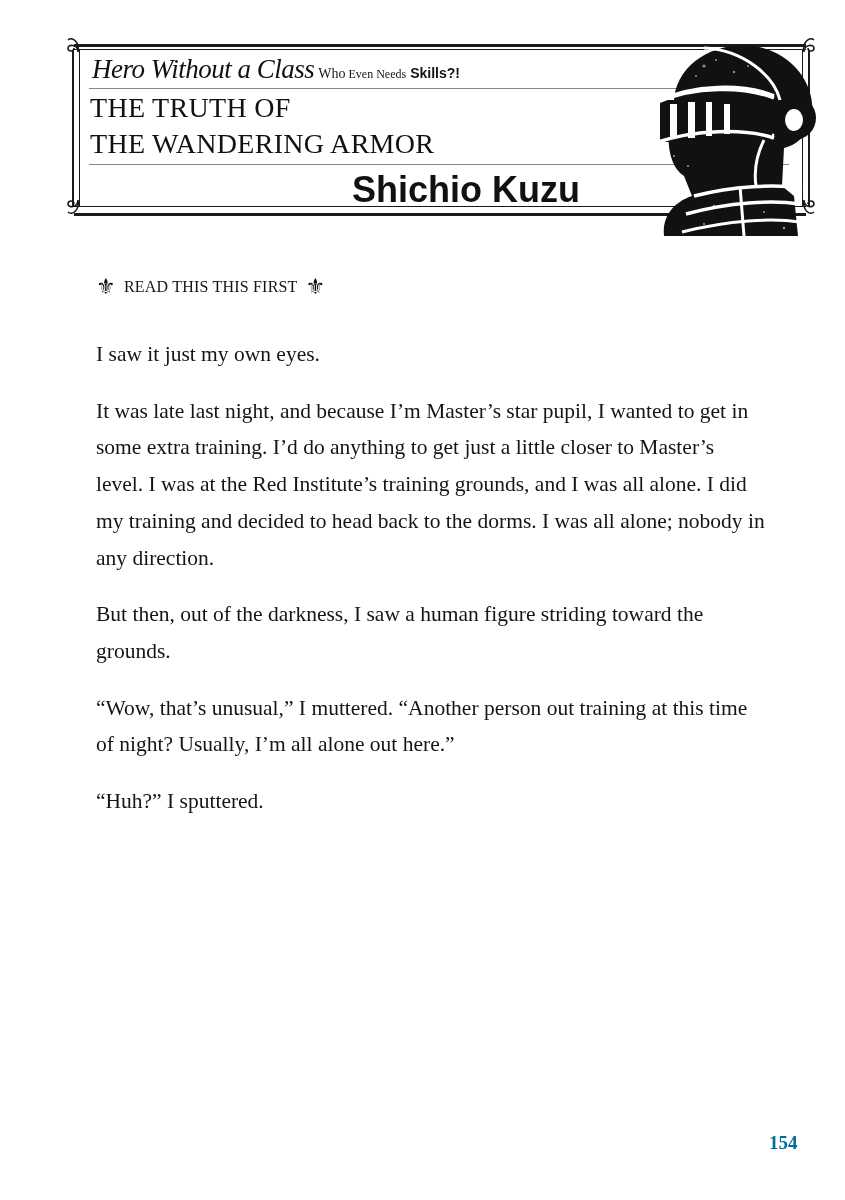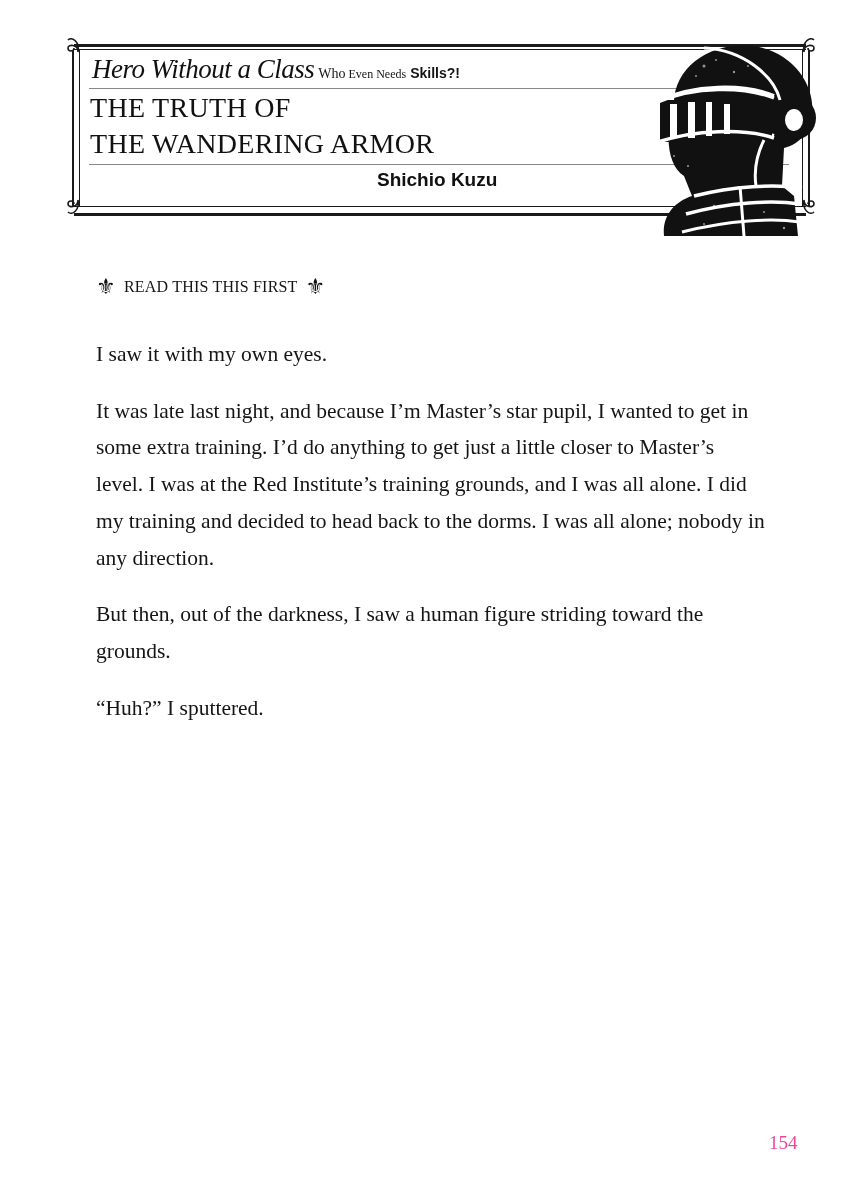--- a/index.html
+++ b/index.html
@@ -18,33 +18,33 @@
   .series-main { font-family:"Liberation Serif",serif; font-style:italic; font-size:27px; letter-spacing:-0.5px; color:#111; }
   .series-sub { font-family:"Liberation Serif",serif; font-size:14px; margin-left:4px; }
   .series-sub-small { font-family:"Liberation Serif",serif; font-size:12px; margin-left:3px; }
   .series-skills { font-family:"Liberation Sans",sans-serif; font-weight:bold; font-size:14px; margin-left:4px;margin-top:47px; }
 
   .rule { position:absolute; height:1px; background:#888; }
   .rule1 { left:27px; top:58px; width:700px; }
   .rule2 { left:27px; top:134px; width:700px; }
 
   .title { position:absolute; left:28px; top:60px; font-family:"Liberation Serif",serif; font-size:28px; line-height:36px; letter-spacing:0.3px; color:#111; }
-  .author { position:absolute; left:290px; top:139px; font-family:"Liberation Sans",sans-serif; font-weight:bold; font-size:19px; color:#111;margin-left:25px; }
+  .author { position:absolute; left:290px; top:139px; font-family:"Liberation Sans",sans-serif; font-weight:bold; font-size:36px; color:#111; }
 
   .knight { position:absolute; left:582px; top:6px; width:180px; height:210px; }
 
   
   .section-head { position:absolute; left:96px; top:276px; display:flex; align-items:center; gap:8px; font-family:"Liberation Serif",serif; font-size:16px; letter-spacing:0.2px; }
   .fleur { font-size:22px; line-height:22px; color:#111; }
 
   
   .body { position:absolute; left:96px; top:336px; width:670px; font-family:"Liberation Serif",serif; font-size:21.5px; line-height:36.7px; color:#151515; }
   .body p { margin:0 0 20px 0; }
 
-  .page-num { position:absolute; left:769px; top:1132px; font-family:"Liberation Serif",serif; font-size:19px; color:#ec4899; }
+  .page-num { position:absolute; left:769px; top:1132px; font-family:"Liberation Serif",serif; font-size:19px; color:#0369a1;font-weight:bold; }
 </style>
 </head>
 <body>
 
 <div class="banner">
   <div class="frame-outer"></div>
   <div class="frame-inner"></div>
   <div class="frame-left"></div>
   <div class="frame-right"></div>
 
@@ -125,19 +125,20 @@
   </div>
 </div>
 
 <div class="section-head">
   <span class="fleur">⚜</span>
   <span>READ THIS THIS FIRST</span>
   <span class="fleur">⚜</span>
 </div>
 
 <div class="body">
-  <p>I saw it with my own eyes.</p>
+  <p>I saw it just my own eyes.</p>
   <p>It was late last night, and because I’m Master’s star pupil, I wanted to get in some extra training. I’d do anything to get just a little closer to Master’s level. I was at the Red Institute’s training grounds, and I was all alone. I did my training and decided to head back to the dorms. I was all alone; nobody in any direction.</p>
   <p>But then, out of the darkness, I saw a human figure striding toward the grounds.</p>
+  <p>“Wow, that’s unusual,” I muttered. “Another person out training at this time of night? Usually, I’m all alone out here.”</p>
   <p>“Huh?” I sputtered.</p>
 </div>
 
 <div class="page-num">154</div>
 
 </body></html>

